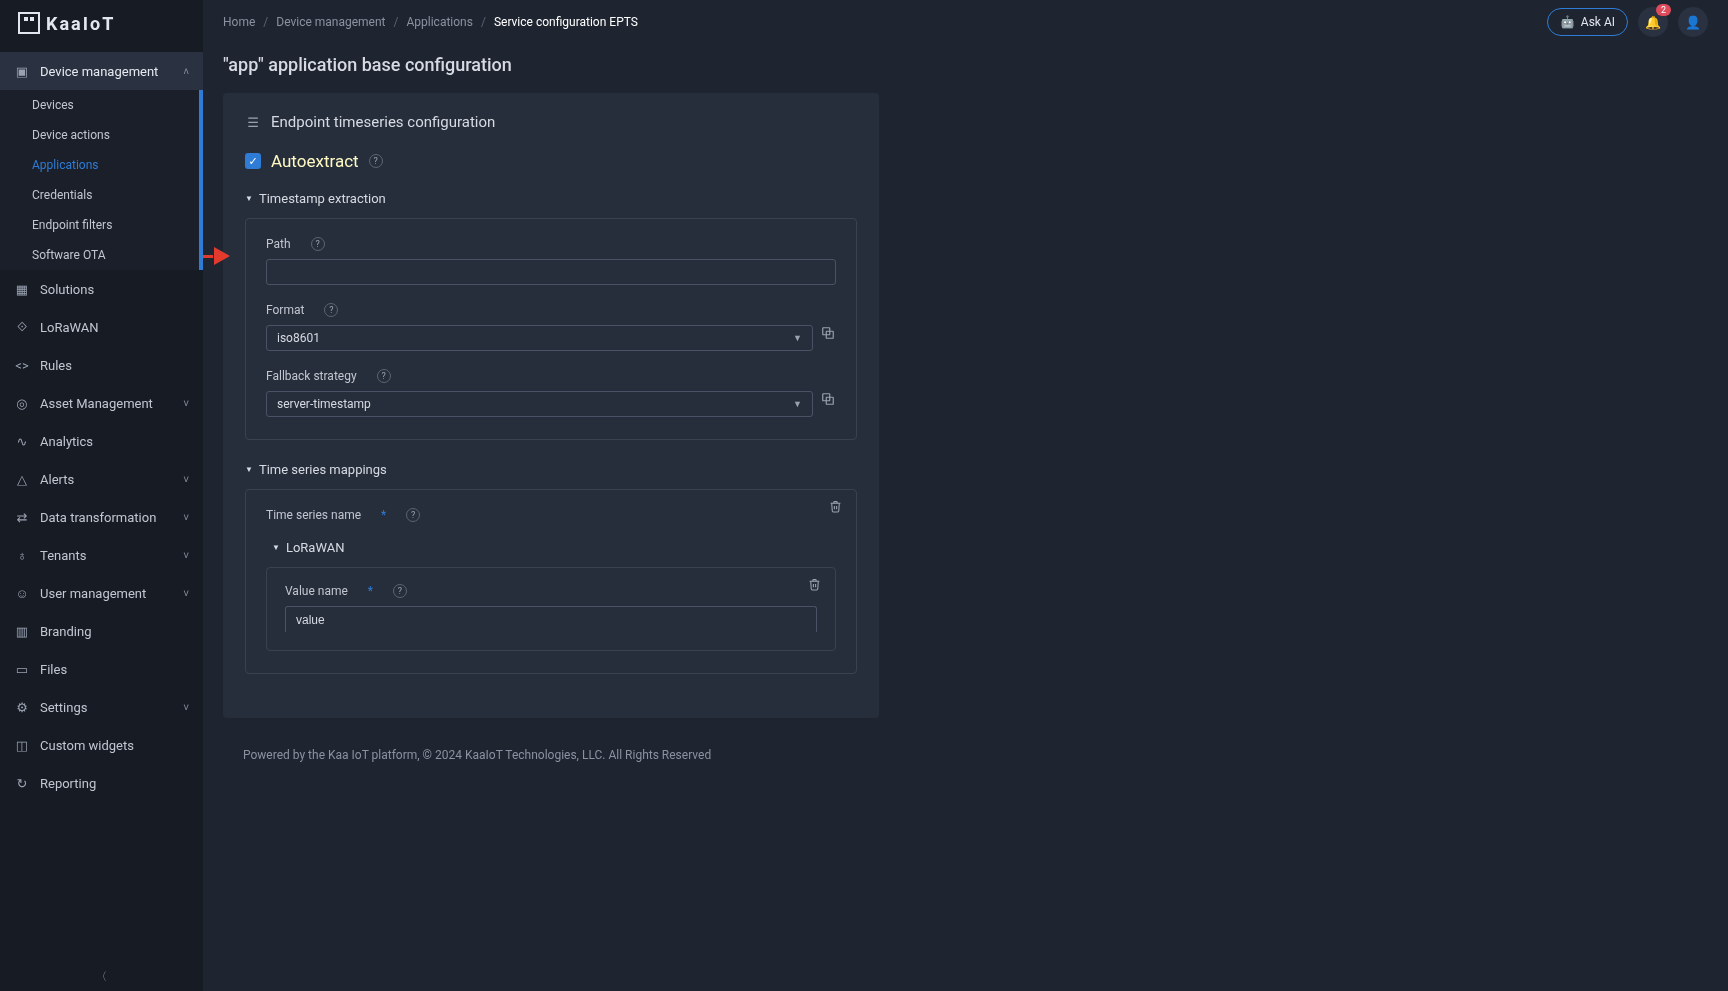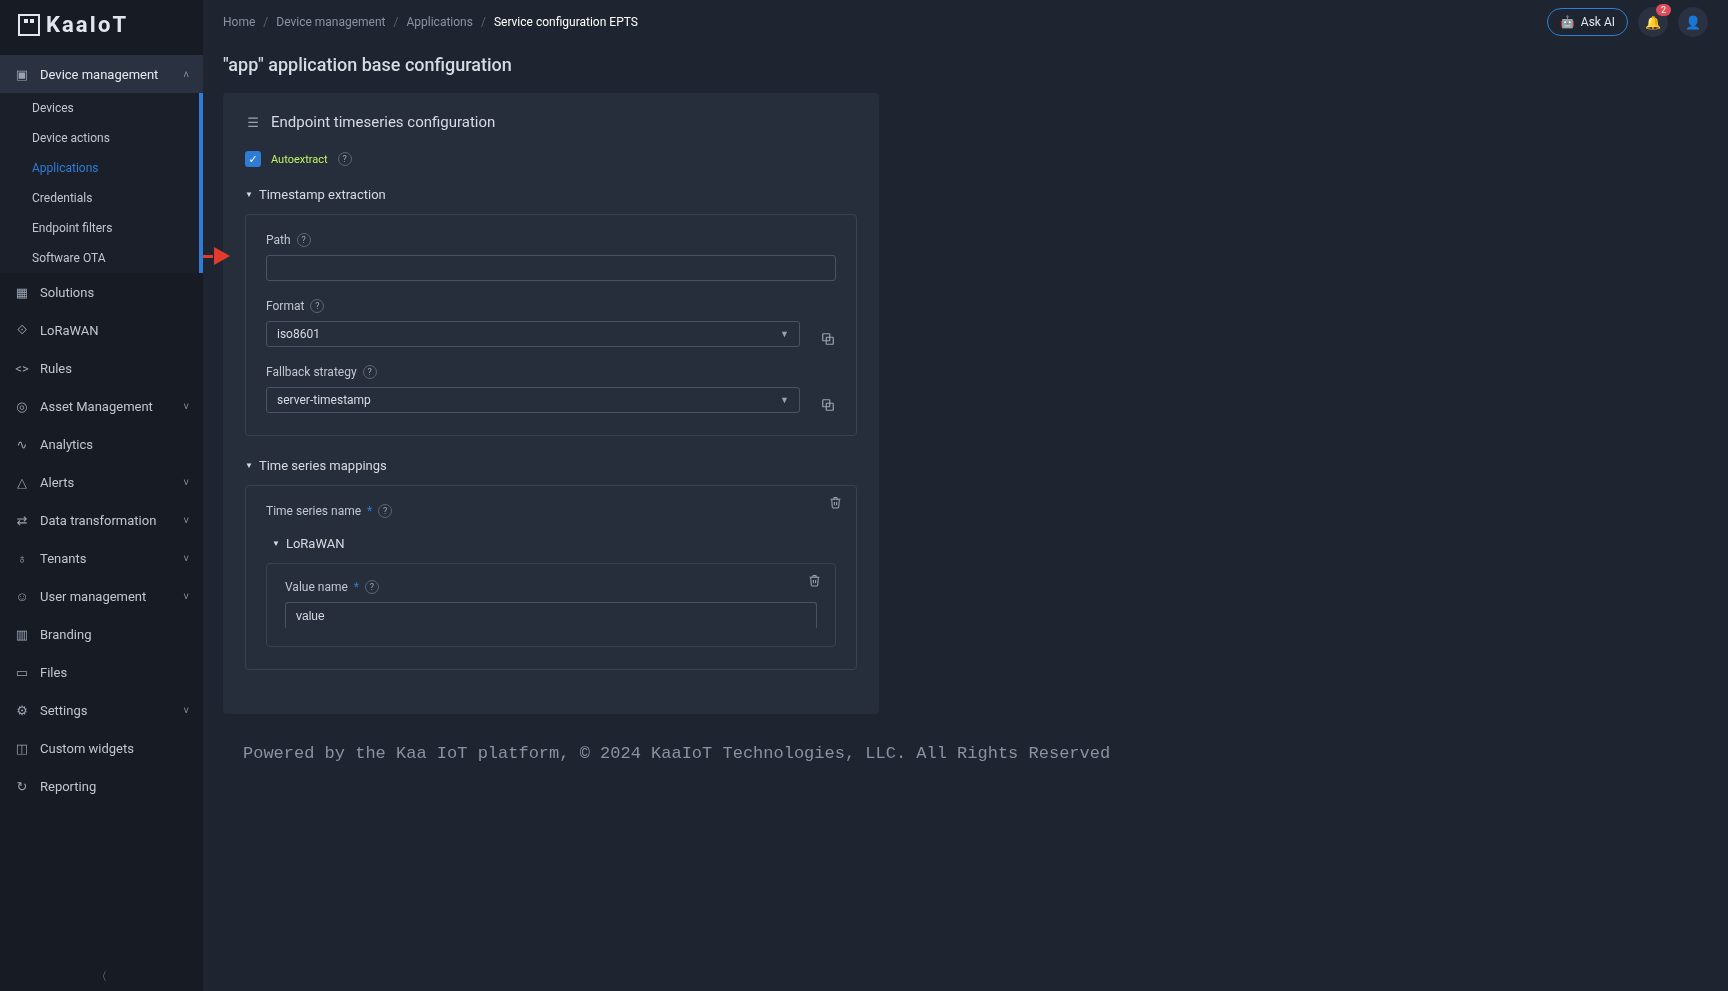--- a/index.html
+++ b/index.html
@@ -13,21 +13,21 @@
   }
   .app { display: flex; width: 1728px; height: 991px; margin: 0 auto; background: #1f2530; }
 
   
   .sidebar { width: 203px; background: #161b24; display: flex; flex-direction: column; position: relative; }
   .logo-wrap { padding: 12px 18px 18px; }
   .logo { color: #e2e6ef; font-weight: 700; letter-spacing: 2px; display: flex; align-items: center; gap: 6px; }
   .logo-mark { width: 22px; height: 22px; border: 2px solid #e2e6ef; position: relative; }
   .logo-mark::before { content:""; position:absolute; left:4px; top:3px; width:4px; height:4px; background:#e2e6ef; }
   .logo-mark::after  { content:""; position:absolute; left:10px; top:3px; width:4px; height:4px; background:#e2e6ef; }
-  .logo-text { font-size: 22px; }
+  .logo-text { font-size: 18px; }
 
   .nav { flex: 1; overflow-y: auto; }
   .nav-item, .sub-item {
     display: flex; align-items: center; gap: 10px;
     padding: 0 14px; height: 38px; cursor: pointer;
     color: #c1c6d0; font-size: 13px;
   }
   .nav-item.expanded { background: #2a3140; color: #e6e9ef; }
   .nav-item .chev { margin-left: auto; font-size: 10px; color: #8b93a3; }
   .sub-item { padding-left: 32px; height: 30px; font-size: 12px; background: #1a1f2a; }
@@ -50,50 +50,50 @@
 
   .content { padding: 10px 20px 0; flex:1; overflow:auto; }
   h1.page-title { font-size:18px; font-weight:500; color:#d6dae3; margin-bottom:18px; }
 
   .card { background:#272e3b; border-radius:4px; width: 656px; }
   .card-header { display:flex; align-items:center; gap:10px; padding:20px 22px 14px; color:#d6dae3; font-size:15px; }
   .card-body { padding: 0 22px 22px; position: relative; }
 
   .checkbox-row { display:flex; align-items:center; gap:10px; margin:6px 0 20px 0; }
   .chk { width:16px; height:16px; background:#2f7cd6; border-radius:3px; display:flex; align-items:center; justify-content:center; color:#fff; font-size:11px; cursor:pointer; }
-  .chk-label { color:#bef264; font-size:11px; }
+  .chk-label { color:#fef9c3; font-size:17px; }
   .help { width:14px; height:14px; border:1px solid #5b6474; border-radius:50%; display:inline-flex; align-items:center; justify-content:center; font-size:9px; color:#9aa2b1; cursor:help; }
 
   .section-head { display:flex; align-items:center; gap:6px; color:#d6dae3; font-size:13px; margin:4px 0 12px; cursor:pointer; }
   .section-head .tri { font-size:8px; transform: rotate(0deg); }
 
   .panel { border:1px solid #3a4252; border-radius:4px; padding:18px 20px 22px; margin-bottom:22px; position:relative; }
   .field { margin-bottom:18px; }
   .field:last-child { margin-bottom:0; }
-  .field-label { font-size:12px; color:#c1c6d0; margin-bottom:8px; display:flex; align-items:flex-end; gap:6px; }
+  .field-label { font-size:12px; color:#c1c6d0; margin-bottom:8px; display:flex; align-items:flex-end; gap:20px; }
   .req { color:#2f7cd6; }
 
   .text-input, .select {
     width:100%; height:26px; background:#272e3b; border:1px solid #4a5366; border-radius:3px;
     color:#d6dae3; padding:0 10px; font-size:12px; outline:none;
   }
-  .select-wrap { display:flex; gap:20px; align-items:flex-end; }
+  .select-wrap { display:flex; gap:7px; align-items:flex-start; }
   .select-wrap .select { flex:1; position:relative; display:flex; align-items:center; cursor:pointer; }
   .select .caret { margin-left:auto; font-size:9px; color:#9aa2b1; }
   .copy-btn { width:16px; height:16px; color:#9aa2b1; cursor:pointer; display:flex; align-items:center; justify-content:center; }
 
   .panel-inner { border:1px solid #3a4252; border-radius:4px; padding:16px 18px 18px; position:relative; }
   .trash { position:absolute; top:10px; right:14px; color:#9aa2b1; cursor:pointer; font-size:13px; }
 
   .card-footer { display:flex; gap:12px; justify-content:flex-end; padding:14px 22px 20px; }
   .btn { height:24px; padding:0 22px; border-radius:3px; font-size:12px; cursor:pointer; display:inline-flex; align-items:center; }
   .btn-secondary { background:transparent; border:1px solid #5b6474; color:#c1c6d0; }
   .btn-primary { background:#2f7cd6; border:1px solid #2f7cd6; color:#fff; }
 
-  .footer-note { font-size:17px; color:#8a91a0; padding:30px 20px 20px;font-family:Liberation Mono, monospace; }
+  .footer-note { font-size:12px; color:#8a91a0; padding:30px 20px 20px; }
 
   
   .arrow { position:absolute; left:-90px; top:156px; width:95px; height:14px; pointer-events:none; }
   .arrow-line { position:absolute; top:6px; left:0; width:80px; height:3px; background:#e23b2e; }
   .arrow-head { position:absolute; right:-2px; top:-2px; width:0; height:0; border-left:16px solid #e23b2e; border-top:9px solid transparent; border-bottom:9px solid transparent; }
 
   .w-548 { width:548px; }
 </style>
 </head>
 <body>

